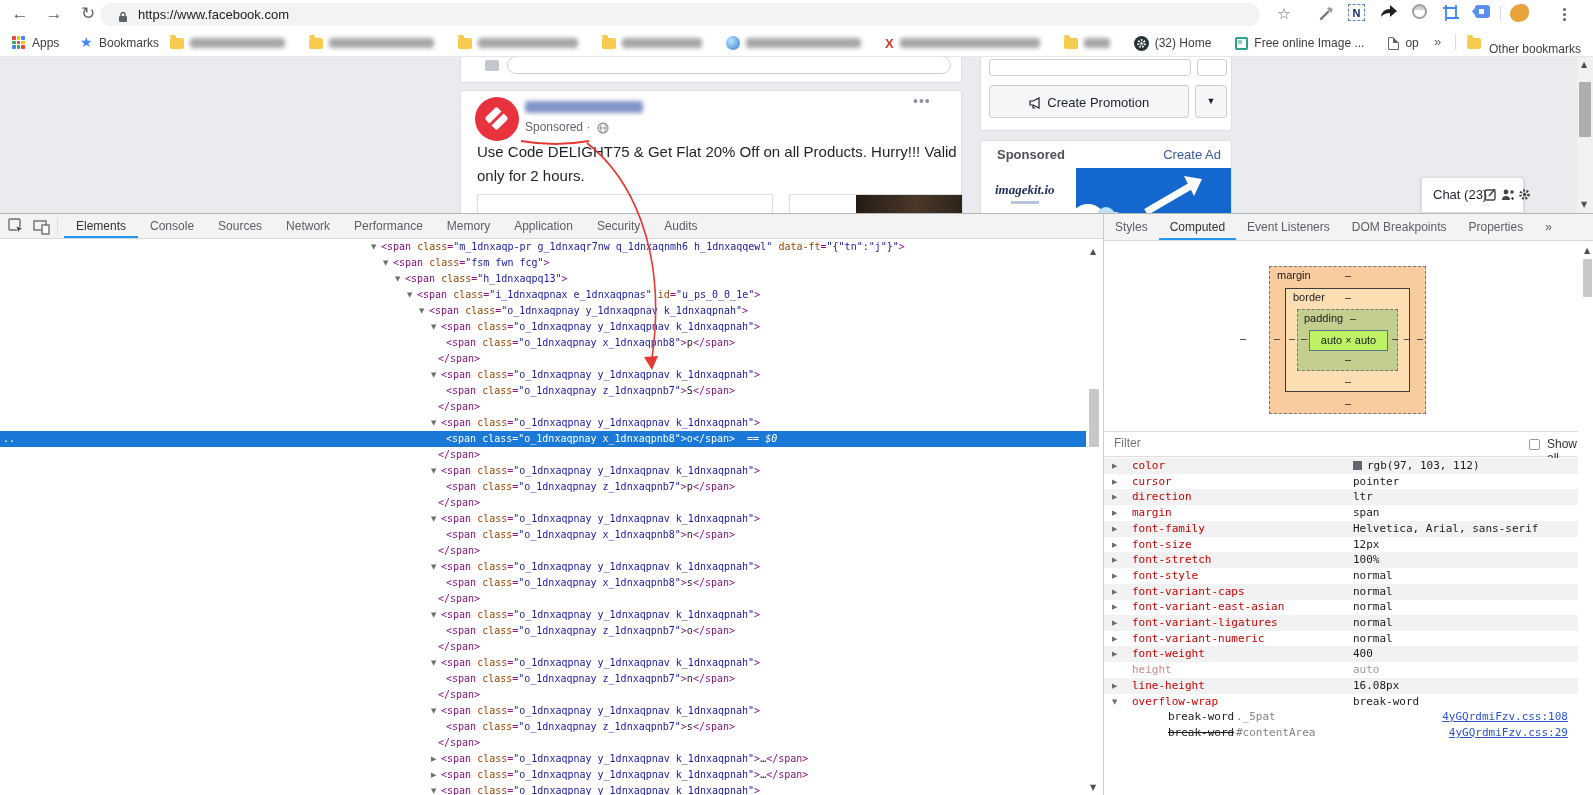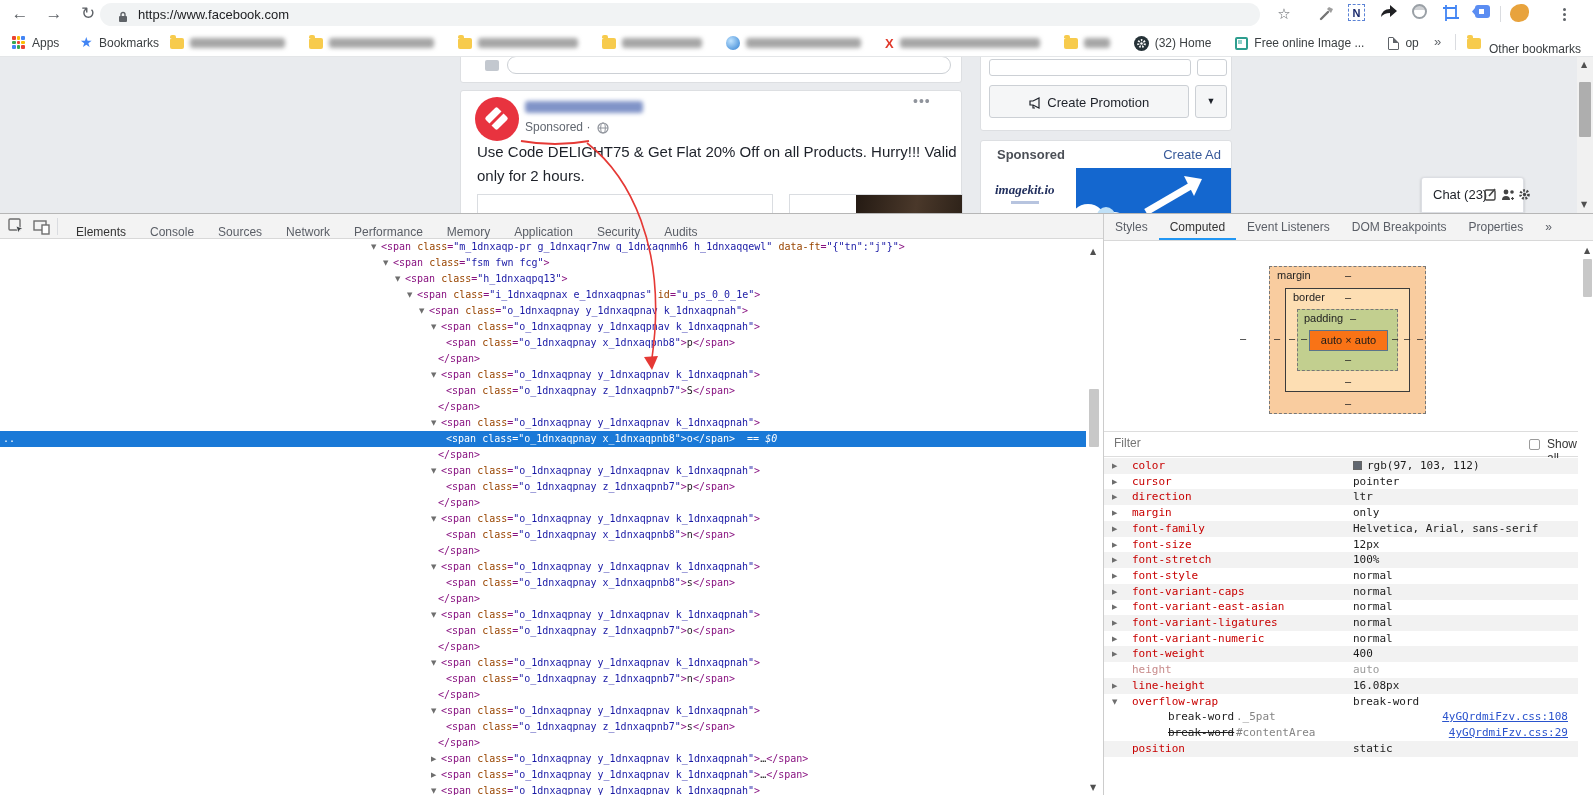--- a/index.html
+++ b/index.html
@@ -43,21 +43,21 @@
   .sponsored { font-size:12px; color:#616770; }
   .fb-blue { color:#365899; }
 
   
   #devtools { position:absolute; left:0; top:213px; width:1593px; height:582px; background:#fff;
     border-top:1px solid #b6b6b6; }
   #dt-tabbar { position:absolute; left:0; top:0; width:1593px; height:25px; background:#f3f3f3;
     border-bottom:1px solid #d8d8d8; }
   .dt-tab { float:left; padding:0 12px; line-height:24px; font-size:12px; color:#5a5e66; }
   .dt-tab.active { color:#333; box-shadow:inset 0 -2px 0 #2196f3; }
-  #dt-tabs { position:absolute; left:64px; top:0;margin-top:6px; }
+  #dt-tabs { position:absolute; left:64px; top:0; }
   #dom-tree { position:absolute; left:0; top:25px; width:1086px; height:557px; overflow:hidden;
     background:#fff; }
   .trow { position:absolute; left:0; right:0; height:16px; white-space:pre;
     font:10px/16px "DejaVu Sans Mono", monospace; color:#1c1c1c; }
   .tg { color:#881280; } .an { color:#994500; } .av { color:#1a1aa6; }
   .arr { color:#6e6e6e; display:inline-block; width:10px; font-size:7px;
     font-family:"DejaVu Sans",sans-serif; vertical-align:1px; }
   .trow.sel { background:#1a79d7; }
   .trow.sel span { color:#fff; }
   .badge { font-style:italic; color:#cfe2ff; }
@@ -78,21 +78,21 @@
   
   .bm-box { position:absolute; }
   .bm-lbl { position:absolute; font-size:11px; color:#222; }
   .bm-dash { position:absolute; font-size:11px; color:#222; }
   #bm-margin { left:165px; top:52px; width:157px; height:148px; background:#f9cc9f;
     border:1px dashed #777; }
   #bm-border { left:181px; top:74px; width:125px; height:104px; background:#fddeb3;
     border:1px solid #3b3b3b; }
   #bm-padding { left:193px; top:95px; width:101px; height:62px; background:#c2cf8f;
     border:1px dashed #777; }
-  #bm-content { left:205px; top:116px; width:79px; height:21px; background:#f97316;
+  #bm-content { left:205px; top:116px; width:79px; height:21px; background:#bef264;
     border:1px solid #5a748b; font-size:11px; color:#1b1b1b; text-align:center; line-height:19px; }
   
   #filter-row { position:absolute; left:0; top:217px; width:474px; height:26px;
     border-top:1px solid #ddd; border-bottom:1px solid #ddd; }
   #filter-input { position:absolute; left:10px; top:4px; width:300px; border:none; outline:none;
     font-size:12px; color:#333; background:transparent; }
   #showall-box { position:absolute; left:425px; top:7px; width:11px; height:11px;
     border:1px solid #9b9b9b; border-radius:2px; background:#fff; }
   #showall-lbl { position:absolute; left:443px; top:5px; font-size:12px; color:#333; }
   
@@ -467,21 +467,21 @@
             <span class="pv">pointer</span>
           </div>
           <div class="crow gray" style="top: 31.4px;">
             <span class="carr">▶</span>
             <span class="pn-wrap"><span class="pn">direction</span></span>
             <span class="pv">ltr</span>
           </div>
           <div class="crow" style="top: 47.1px;">
             <span class="carr">▶</span>
             <span class="pn-wrap"><span class="pn">margin</span></span>
-            <span class="pv">only</span>
+            <span class="pv">span</span>
           </div>
           <div class="crow gray" style="top: 62.8px;">
             <span class="carr">▶</span>
             <span class="pn-wrap"><span class="pn">font-family</span></span>
             <span class="pv">Helvetica, Arial, sans-serif</span>
           </div>
           <div class="crow" style="top: 78.5px;">
             <span class="carr">▶</span>
             <span class="pn-wrap"><span class="pn">font-size</span></span>
             <span class="pv">12px</span>
@@ -537,24 +537,20 @@
           </div>
           <div class="crow" style="top: 251.2px;">
             <span class="sub-val">break-word</span>
             <span class="sub-sel">._5pat</span>
             <span class="sub-link">4yGQrdmiFzv.css:108</span>
           </div>
           <div class="crow" style="top: 266.9px;">
             <span class="sub-val struck">break-word</span>
             <span class="sub-sel">#contentArea</span>
             <span class="sub-link">4yGQrdmiFzv.css:29</span>
-          </div>
-          <div class="crow gray" style="top: 282.6px;">
-            <span class="pn-wrap"><span class="pn">position</span></span>
-            <span class="pv">static</span>
           </div>
         </div>
 
       <div class="sb-track" style="left:477px; top:27px; width:13px; height:555px; background:#fff">
         <span class="sb-arrow" style="left:3px; top:5px">▲</span>
         <div class="sb-thumb" style="left:2px; top:18px; width:9px; height:38px"></div>
       </div>
     </div>
   </div>
 

